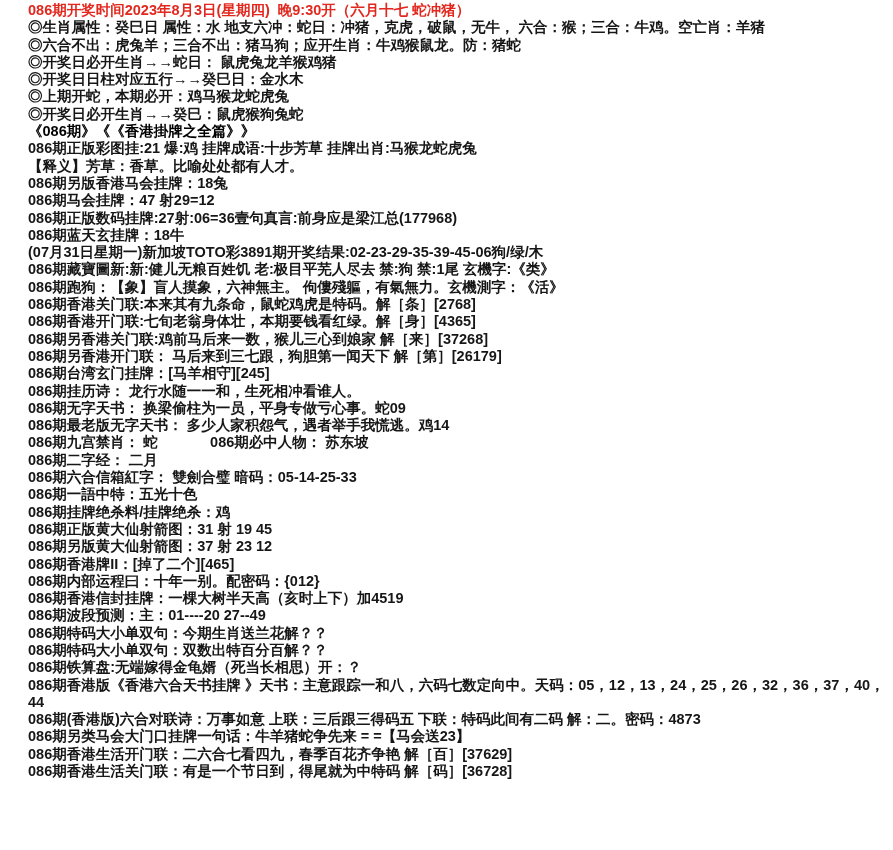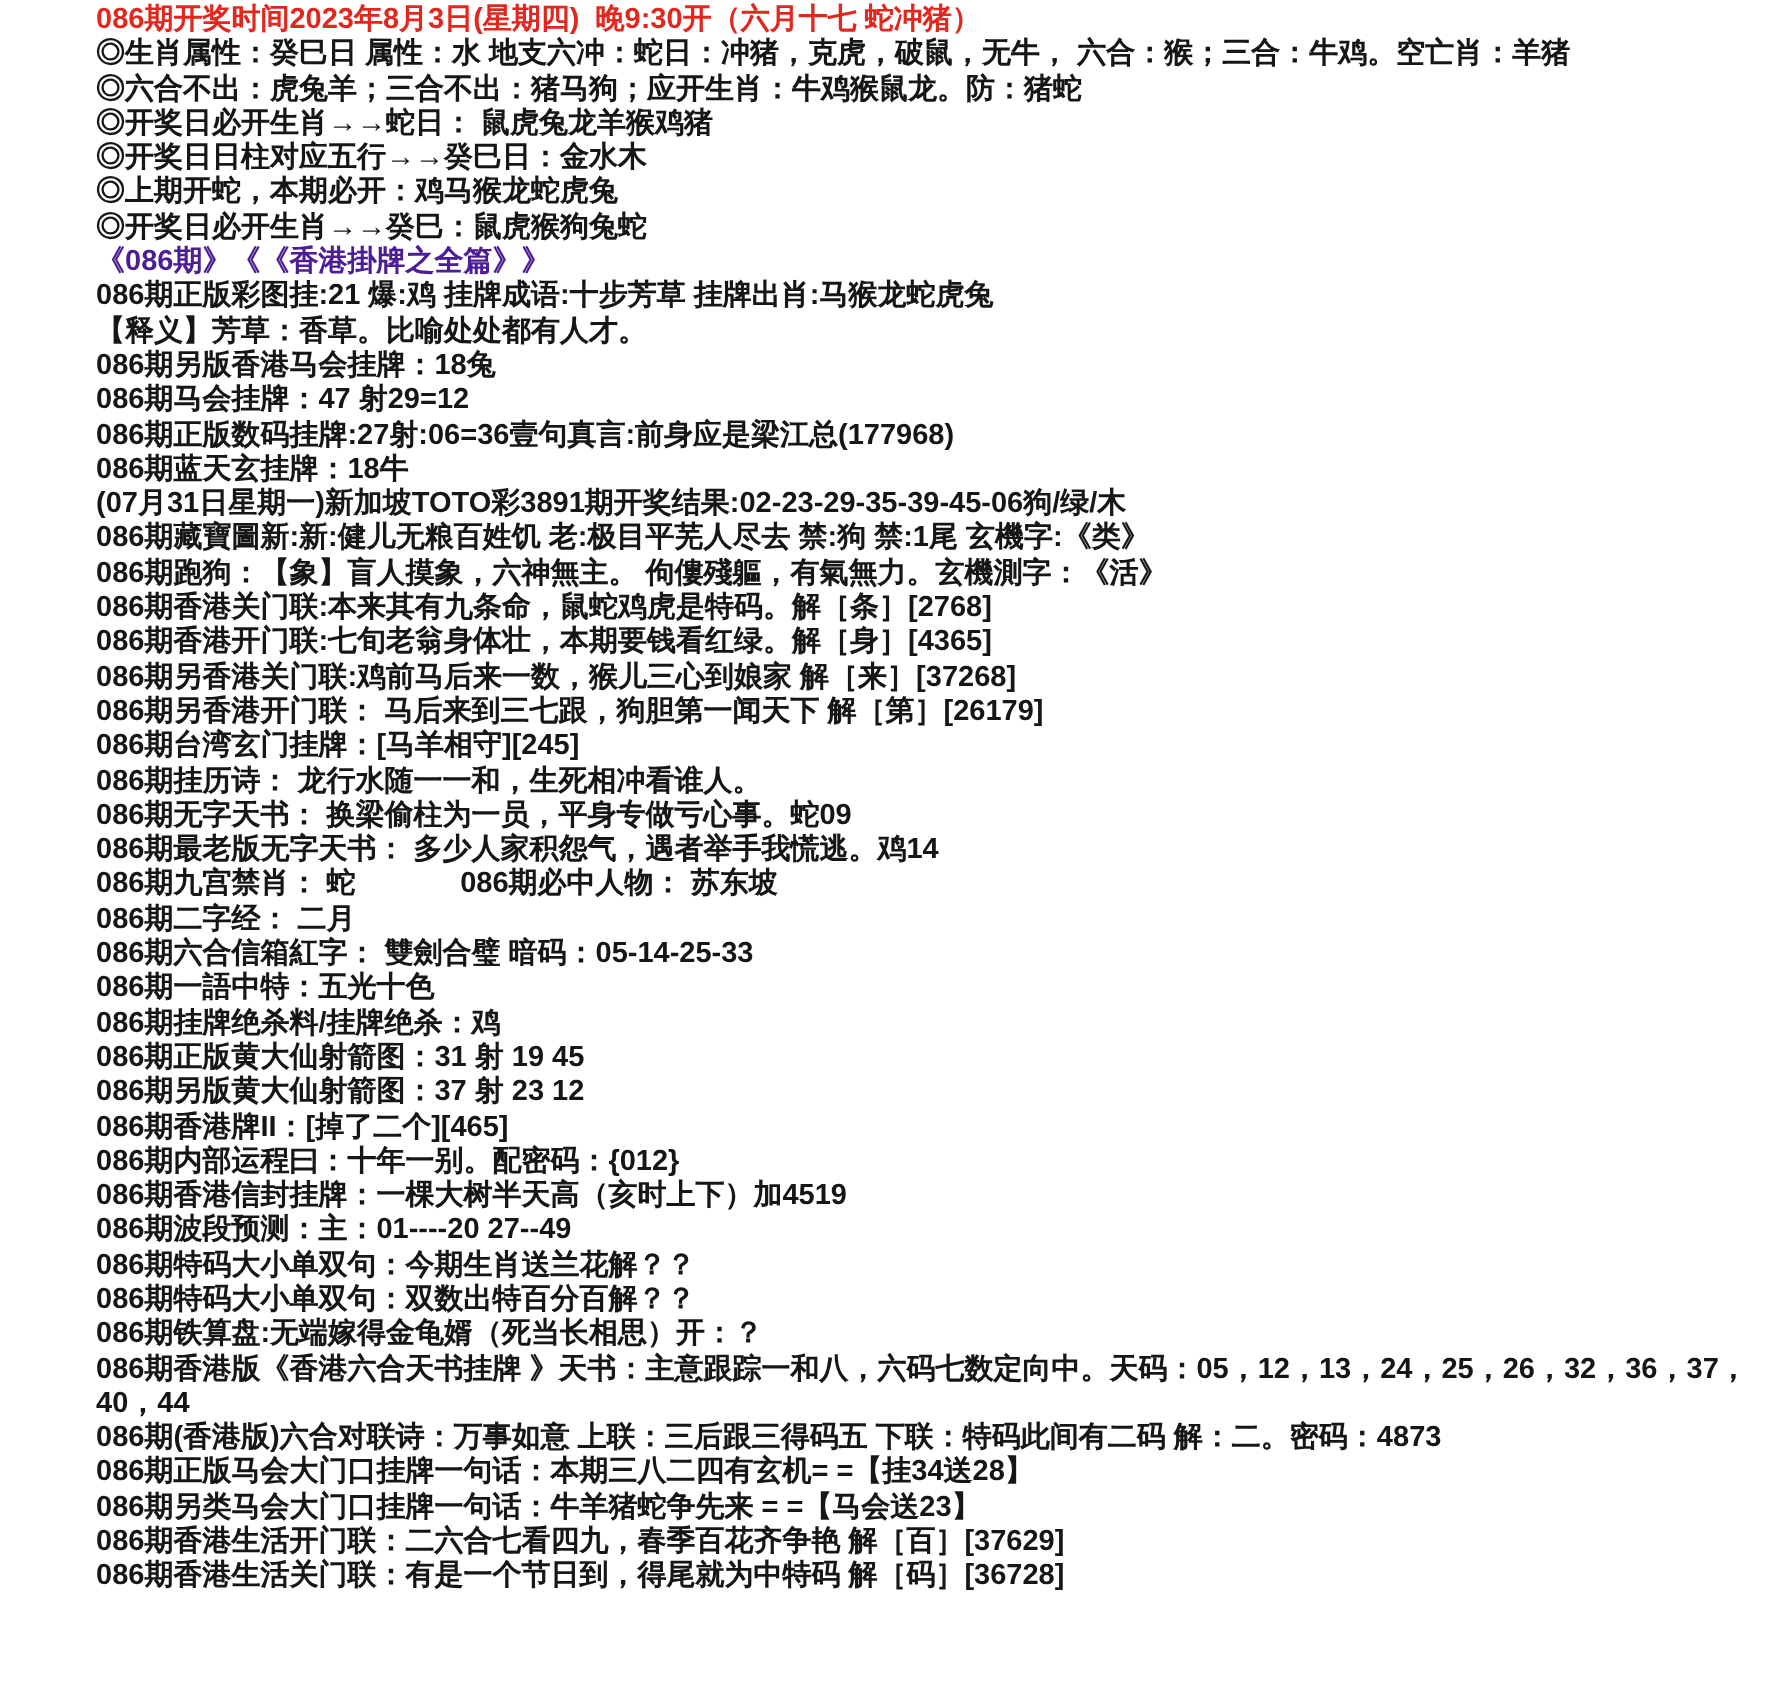--- a/index.html
+++ b/index.html
@@ -18,27 +18,26 @@
     height: 850px;
     padding: 2px 8px 0 28px;
     font-family: "Liberation Sans", sans-serif;
     font-weight: 700;
     font-size: 14.5px;
     line-height: 17.3px;
     color: #161616;
   }
   .line {
     white-space: pre-wrap;
-    margin-left: 20px;
   }
   .line.red {
     color: #e2281e;
   }
   .line.red-light {
-    color: #4c1d95;
+    color: #000000;
   }
 </style>
 </head>
 <body>
 
 <div class="page">
   <div>
       <div class="line red">086期开奖时间2023年8月3日(星期四)  晚9:30开（六月十七 蛇冲猪）</div>
       <div class="line">◎生肖属性：癸巳日 属性：水 地支六冲：蛇日：冲猪，克虎，破鼠，无牛， 六合：猴；三合：牛鸡。空亡肖：羊猪</div>
       <div class="line">◎六合不出：虎兔羊；三合不出：猪马狗；应开生肖：牛鸡猴鼠龙。防：猪蛇</div>
@@ -73,18 +72,17 @@
       <div class="line">086期另版黄大仙射箭图：37 射 23 12</div>
       <div class="line">086期香港牌II：[掉了二个][465]</div>
       <div class="line">086期内部运程曰：十年一别。配密码：{012}</div>
       <div class="line">086期香港信封挂牌：一棵大树半天高（亥时上下）加4519</div>
       <div class="line">086期波段预测：主：01----20 27--49</div>
       <div class="line">086期特码大小单双句：今期生肖送兰花解？？</div>
       <div class="line">086期特码大小单双句：双数出特百分百解？？</div>
       <div class="line">086期铁算盘:无端嫁得金龟婿（死当长相思）开：？</div>
       <div class="line">086期香港版《香港六合天书挂牌 》天书：主意跟踪一和八，六码七数定向中。天码：05，12，13，24，25，26，32，36，37，40，44</div>
       <div class="line">086期(香港版)六合对联诗：万事如意 上联：三后跟三得码五 下联：特码此间有二码 解：二。密码：4873</div>
-      <div class="line">086期正版马会大门口挂牌一句话：本期三八二四有玄机= =【挂34送28】</div>
       <div class="line">086期另类马会大门口挂牌一句话：牛羊猪蛇争先来 = =【马会送23】</div>
       <div class="line">086期香港生活开门联：二六合七看四九，春季百花齐争艳 解［百］[37629]</div>
       <div class="line">086期香港生活关门联：有是一个节日到，得尾就为中特码 解［码］[36728]</div>
     </div>
 </div>
 
 </body></html>

